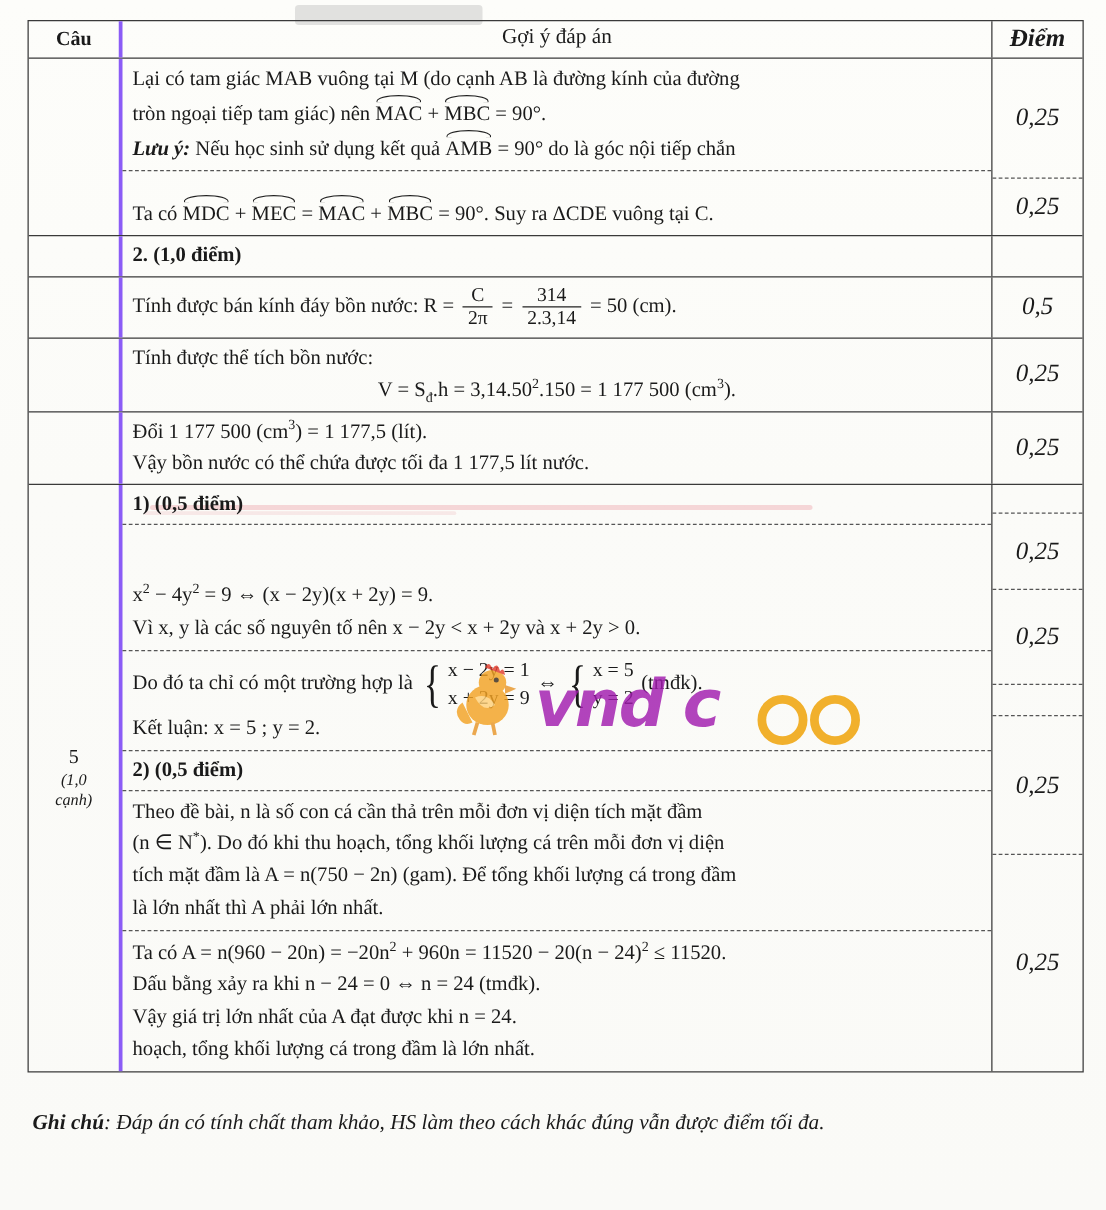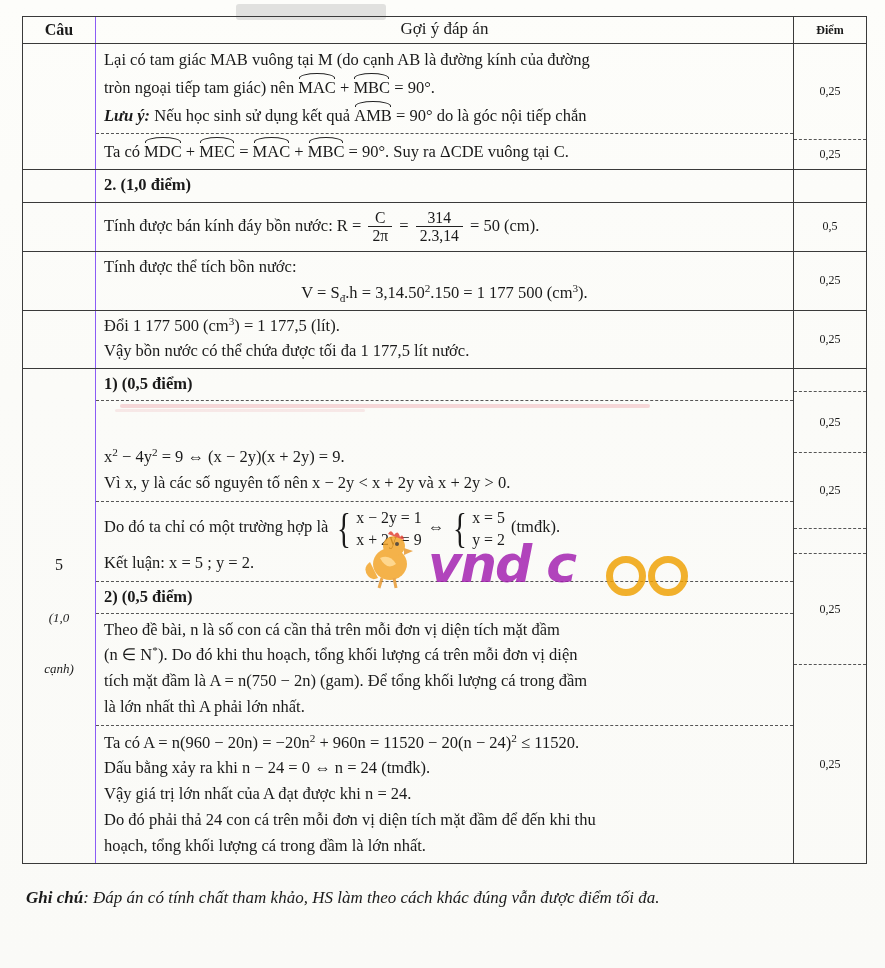--- a/index.html
+++ b/index.html
@@ -39,42 +39,43 @@
   .row {
     display: flex;
     align-items: stretch;
     border-bottom: 1px solid #3a3a3a;
   }
   .row:last-child { border-bottom: none; }
 
   .col-cau {
     width: 72px;
     flex: 0 0 72px;
-    border-right: 1px solid #8b5cf6;
+    border-right: 3px solid #8b5cf6;
     display: flex;
     flex-direction: column;
     align-items: center;
     justify-content: center;
     font-size: 16px;
     line-height: 1.25;
   }
   .col-body {
     flex: 1 1 auto;
     border-right: 1px solid #3a3a3a;
     padding: 2px 8px 3px 8px;
     box-sizing: border-box;
   }
   .col-diem {
     width: 72px;
     flex: 0 0 72px;
     text-align: left;
     display: flex;
     align-items: center;
     justify-content: center;
-    font-size: 12px;
+    font-size: 20px;
+    font-style: italic;
   }
   .hdr {
     font-weight: bold;
     font-size: 17px;
   }
   .hdr .col-body {
     text-align: center;
     padding-top: 2px;
   }
   .hdr .col-cau, .hdr .col-diem {
@@ -90,21 +91,21 @@
   .sub:last-child { border-bottom: none; }
 
   .line {
     font-size: 16.5px;
     line-height: 1.5;
     margin: 1px 0;
   }
   .line.center { text-align: center; }
   .bold { font-weight: bold; }
   .ital { font-style: italic; }
-  .small { font-size: 13px; margin-top: 35px; }
+  .small { font-size: 13px; }
 
   sup { font-size: 0.68em; vertical-align: super; line-height: 0; }
   sub { font-size: 0.68em; vertical-align: sub; line-height: 0; }
   .arc {
     display: inline-block;
     position: relative;
     padding-top: 2px;
   }
   .arc::before {
     content: "";
@@ -245,21 +246,21 @@
         <div class="sub" style="padding:3px 8px 4px 8px;">
           <div class="line">Lại có tam giác MAB vuông tại M (do cạnh AB là đường kính của đường</div>
           <div class="line">
             tròn ngoại tiếp tam giác) nên <span class="arc">MAC</span> + <span class="arc">MBC</span> = 90°.
           </div>
           <div class="line">
             <span class="bold ital">Lưu ý:</span> Nếu học sinh sử dụng kết quả <span class="arc">AMB</span> = 90° do là góc nội tiếp chắn
           </div>
         </div>
 
-        <div class="sub" style="padding:3px 8px 3px 8px; border-bottom:none;">
+        <div class="sub" style="padding:3px 8px 3px 8px; border-bottom:none;margin-top:16px;">
           <div class="line">
             Ta có <span class="arc">MDC</span> + <span class="arc">MEC</span> = <span class="arc">MAC</span> + <span class="arc">MBC</span> = 90°. Suy ra ΔCDE vuông tại C.
           </div>
         </div>
 
       </div>
       <div class="col-diem" style="flex-direction:column; justify-content:space-between; padding:0;">
         <div style="height:95px; display:flex; align-items:center; justify-content:center; width:100%; border-bottom:1px dashed #555;">0,25</div>
         <div style="flex:1; display:flex; align-items:center; justify-content:center; width:100%;">0,25</div>
       </div>
@@ -370,21 +371,20 @@
           <div class="line">tích mặt đầm là A = n(750 − 2n) (gam). Để tổng khối lượng cá trong đầm</div>
           <div class="line">là lớn nhất thì A phải lớn nhất.</div>
         </div>
 
         <div class="sub" style="padding:4px 8px 4px 8px; border-bottom:none;">
           <div class="line">
             Ta có A = n(960 − 20n) = −20n<sup>2</sup> + 960n = 11520 − 20(n − 24)<sup>2</sup> ≤ 11520.
           </div>
           <div class="line">Dấu bằng xảy ra khi n − 24 = 0 ⇔ n = 24 (tmđk).</div>
           <div class="line">Vậy giá trị lớn nhất của A đạt được khi n = 24.</div>
-          <div class="line">Do đó phải thả 24 con cá trên mỗi đơn vị diện tích mặt đầm để đến khi thu</div>
           <div class="line">hoạch, tổng khối lượng cá trong đầm là lớn nhất.</div>
         </div>
 
       </div>
 
       <div class="col-diem" style="flex-direction:column; padding:0;">
         <div style="height:22px; border-bottom:1px dashed #555; width:100%;"></div>
         <div style="height:60px; display:flex; align-items:center; justify-content:center; width:100%; border-bottom:1px dashed #555;">0,25</div>
         <div style="height:75px; display:flex; align-items:center; justify-content:center; width:100%; border-bottom:1px dashed #555;">0,25</div>
         <div style="height:24px; border-bottom:1px dashed #555; width:100%;"></div>

